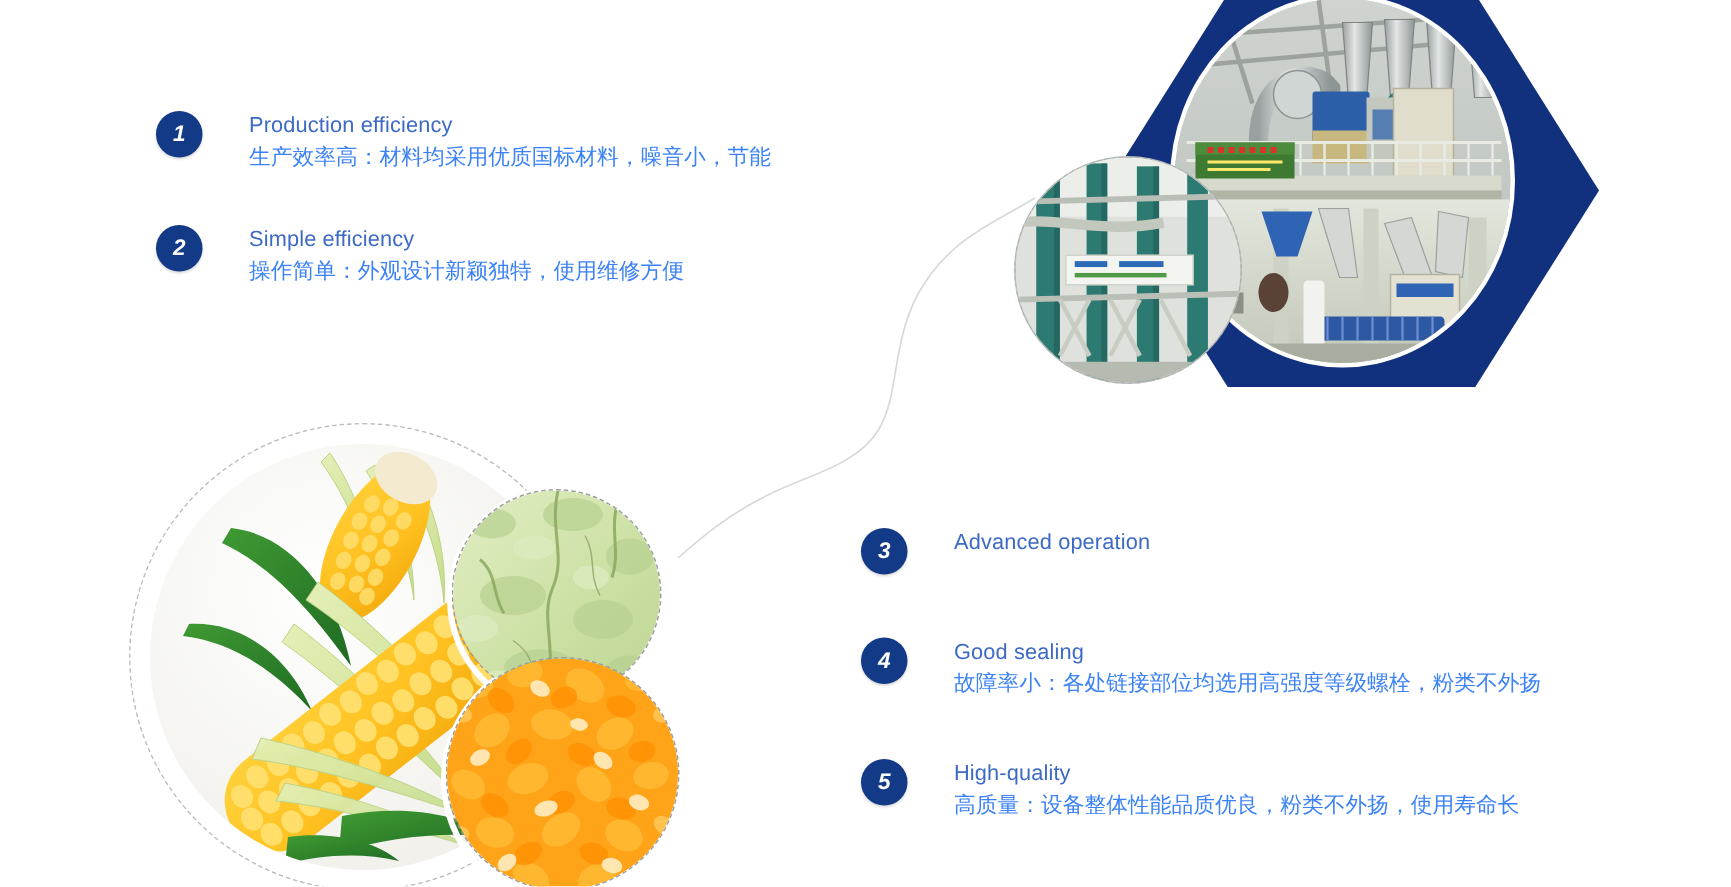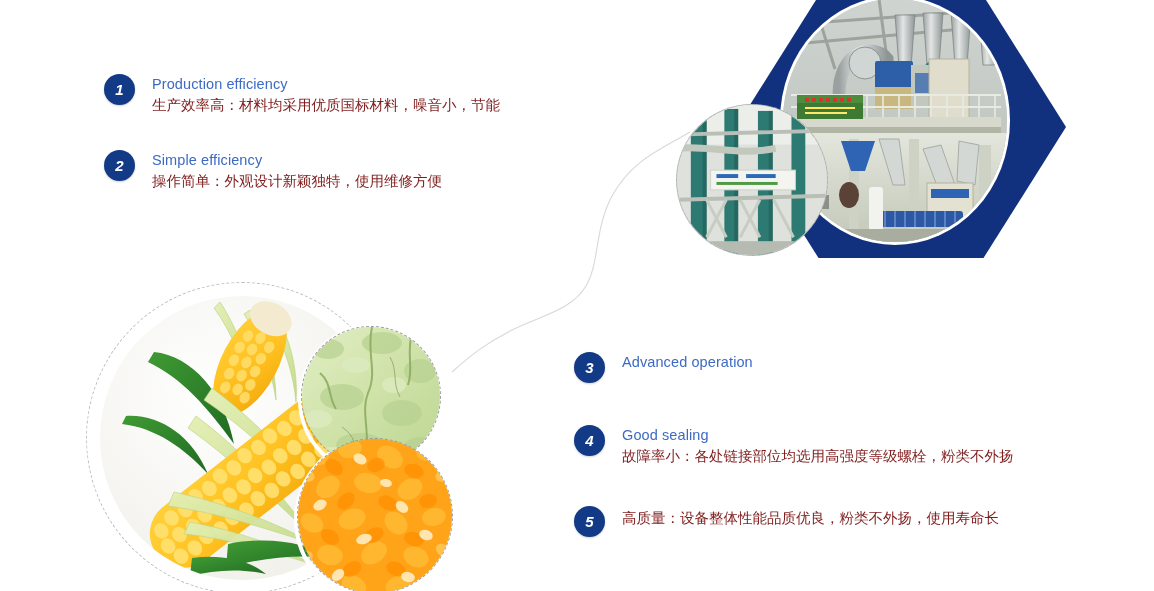--- a/index.html
+++ b/index.html
@@ -34,32 +34,32 @@
     font-style: italic;
     font-weight: bold;
     font-size: 15px;
     line-height: 31px;
     text-align: center;
     flex: 0 0 auto;
     box-shadow: 0 1px 2px rgba(0,0,0,0.18);
     user-select: none;
   }
   .feature-text {
-    margin-left: 17px;
+    margin-left: 31px;
     padding-top: 1px;
   }
   .feature-title {
     color: #3d6ac4;
     font-size: 14.5px;
     line-height: 19px;
     letter-spacing: 0.1px;
     white-space: nowrap;
   }
   .feature-desc {
-    color: #7f1d1d;
+    color: #3b82f6;
     font-size: 14.5px;
     line-height: 20px;
     margin-top: 1px;
     white-space: nowrap;
     font-family: "DejaVu Sans", "Liberation Sans", sans-serif;
   }
 
   .f1 { left: 104px; top: 74px; }
   .f2 { left: 104px; top: 150px; }
   .f3 { left: 574px; top: 352px; }
@@ -594,17 +594,18 @@
     <div class="badge">4</div>
     <div class="feature-text">
       <div class="feature-title">Good sealing</div>
       <div class="feature-desc">故障率小：各处链接部位均选用高强度等级螺栓，粉类不外扬</div>
     </div>
   </div>
 
   <div class="feature f5">
     <div class="badge">5</div>
     <div class="feature-text">
+      <div class="feature-title">High-quality</div>
       <div class="feature-desc">高质量：设备整体性能品质优良，粉类不外扬，使用寿命长</div>
     </div>
   </div>
 
 </div>
 
 </body></html>

